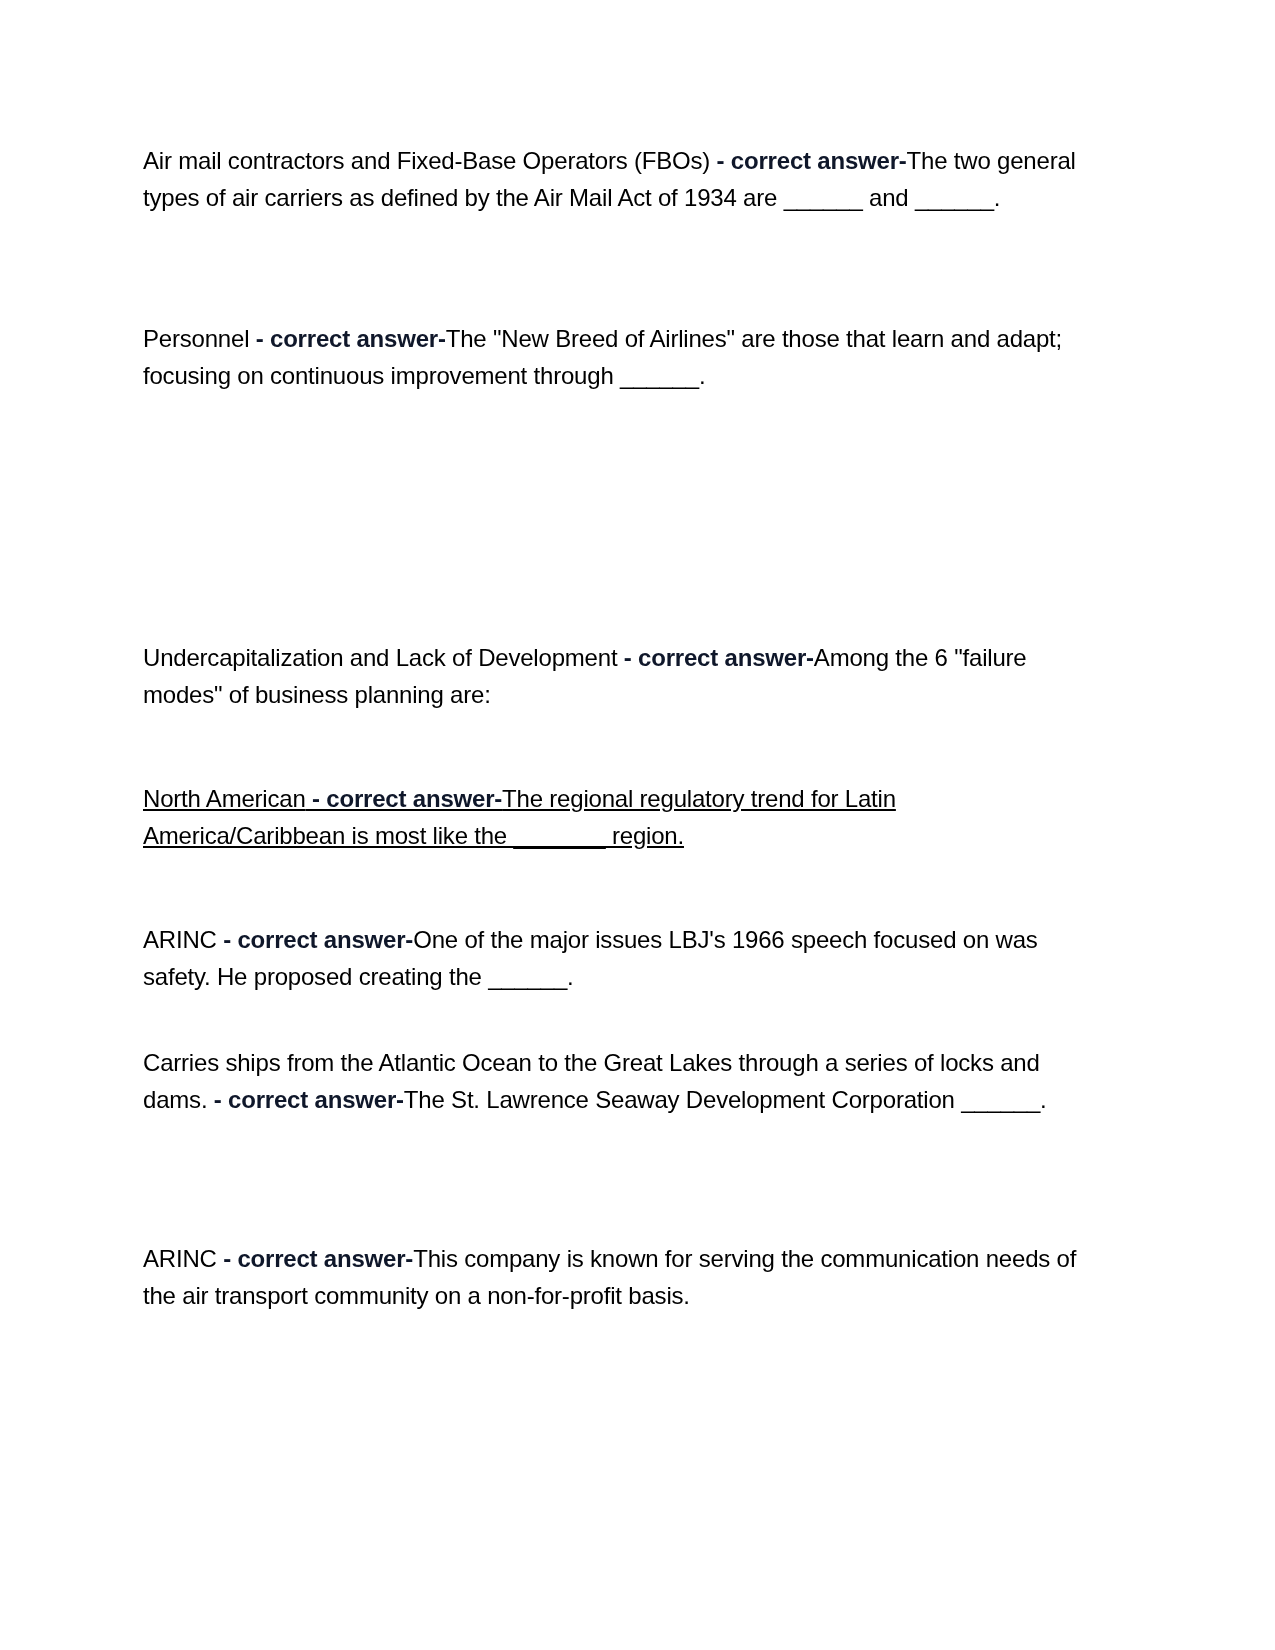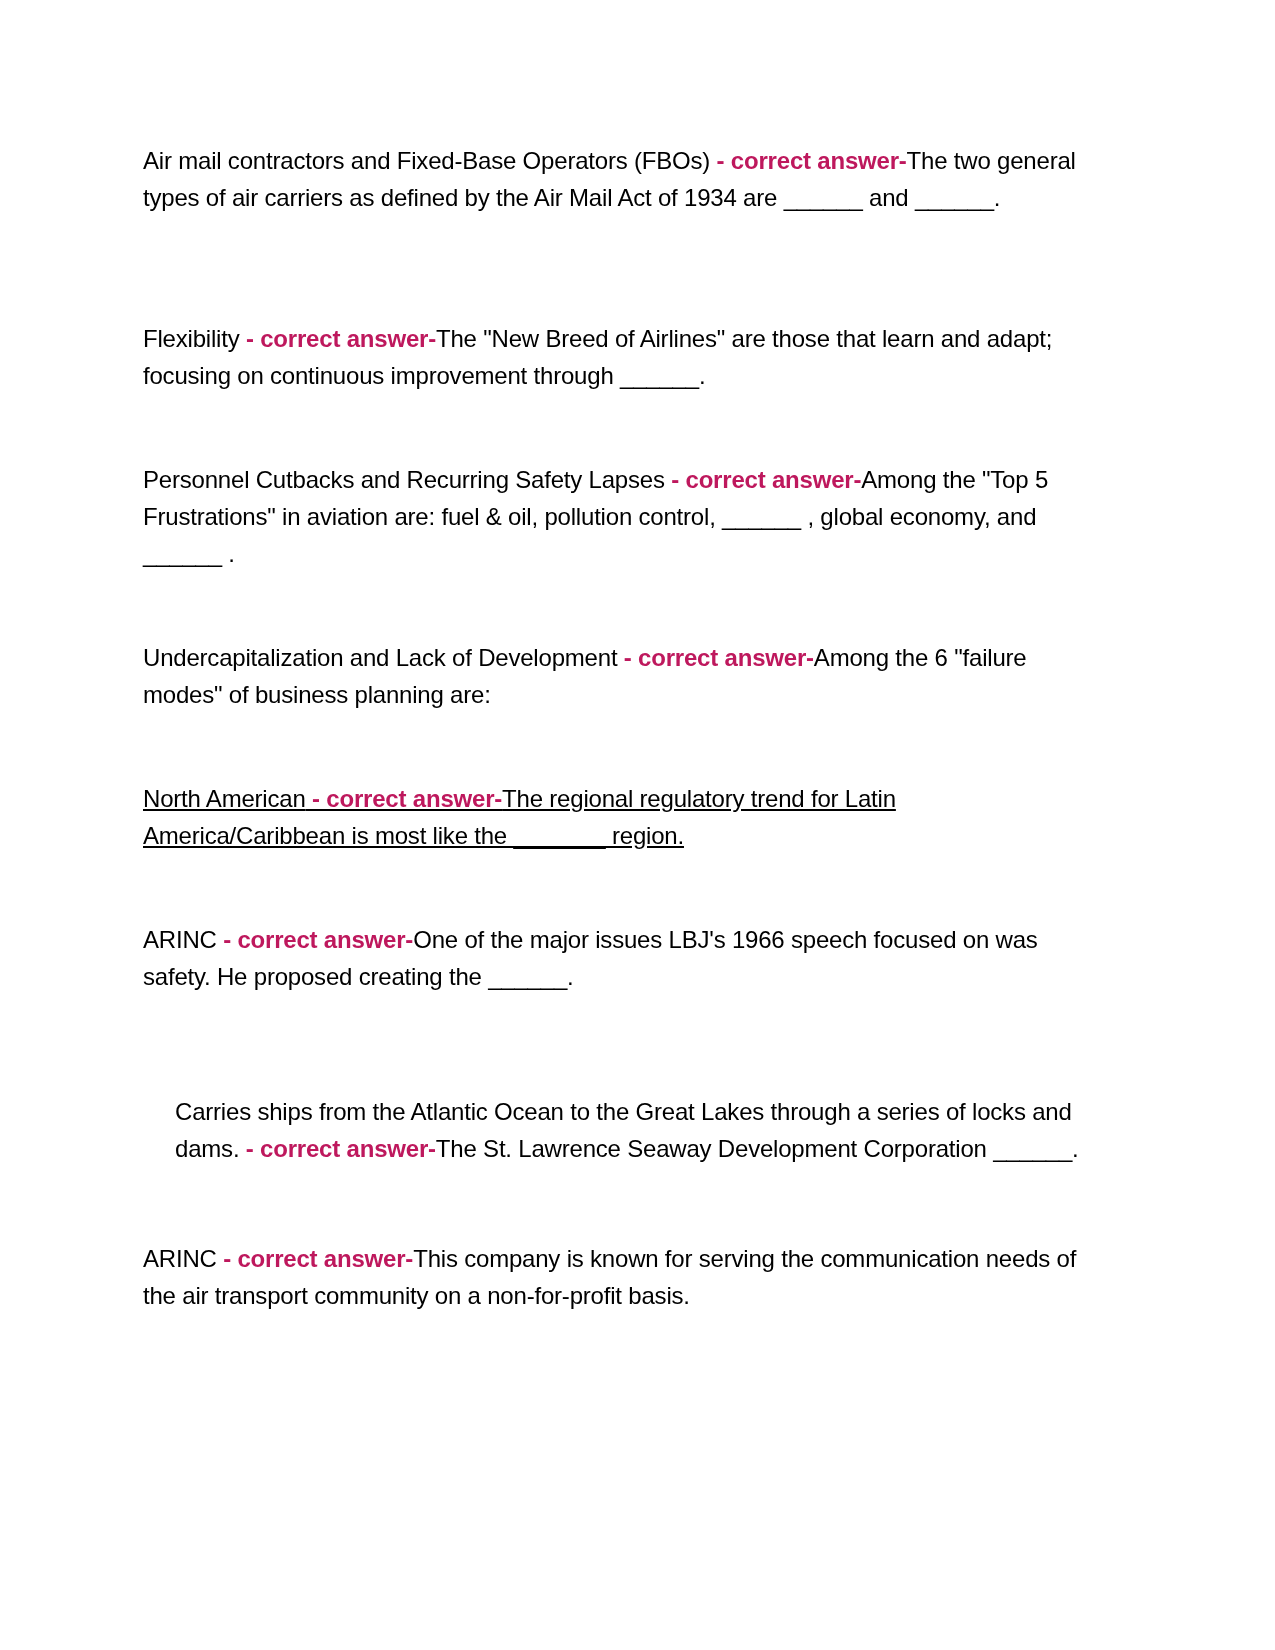--- a/index.html
+++ b/index.html
@@ -8,52 +8,49 @@
   .qa {
     position: absolute;
     left: 143px;
     width: 940px;
     font-family: "Liberation Sans", "DejaVu Sans", sans-serif;
     font-size: 24px;
     line-height: 37px;
     color: #000;
     letter-spacing: -0.2px;
   }
-  .marker { color: #be185d; font-weight: bold; }
+  .marker { color: #0f172a; font-weight: bold; }
 </style>
 </head>
 <body>
 
 <div class="page">
 
   <div class="qa" style="top:142px;">
     <span>Air mail contractors and Fixed-Base Operators (FBOs)</span><span class="marker"> - correct answer-</span><span>The two general types of air carriers as defined by the Air Mail Act of 1934 are ______ and ______.</span>
   </div>
 
   <div class="qa" style="top:320px;">
-    <span>Flexibility</span><span class="marker"> - correct answer-</span><span>The "New Breed of Airlines" are those that learn and adapt; focusing on continuous improvement through ______.</span>
+    <span>Personnel</span><span class="marker"> - correct answer-</span><span>The "New Breed of Airlines" are those that learn and adapt; focusing on continuous improvement through ______.</span>
   </div>
 
-  <div class="qa" style="top:461px;">
-    <span>Personnel Cutbacks and Recurring Safety Lapses</span><span class="marker"> - correct answer-</span><span>Among the "Top 5 Frustrations" in aviation are: fuel &amp; oil, pollution control, ______ , global economy, and ______ .</span>
-  </div>
 
   <div class="qa" style="top:639px;">
     <span>Undercapitalization and Lack of Development</span><span class="marker"> - correct answer-</span><span>Among the 6 "failure modes" of business planning are:</span>
   </div>
 
   <div class="qa" style="top:780px;text-decoration:underline;">
     <span>North American</span><span class="marker"> - correct answer-</span><span>The regional regulatory trend for Latin America/Caribbean is most like the _______ region.</span>
   </div>
 
   <div class="qa" style="top:921px;">
     <span>ARINC</span><span class="marker"> - correct answer-</span><span>One of the major issues LBJ's 1966 speech focused on was safety. He proposed creating the ______.</span>
   </div>
 
-  <div class="qa" style="top:1093px;margin-left:32px;">
+  <div class="qa" style="top:1044px;">
     <span>Carries ships from the Atlantic Ocean to the Great Lakes through a series of locks and dams.</span><span class="marker"> - correct answer-</span><span>The St. Lawrence Seaway Development Corporation ______.</span>
   </div>
 
   <div class="qa" style="top:1240px;">
     <span>ARINC</span><span class="marker"> - correct answer-</span><span>This company is known for serving the communication needs of the air transport community on a non-for-profit basis.</span>
   </div>
 
 </div>
 
 </body></html>

